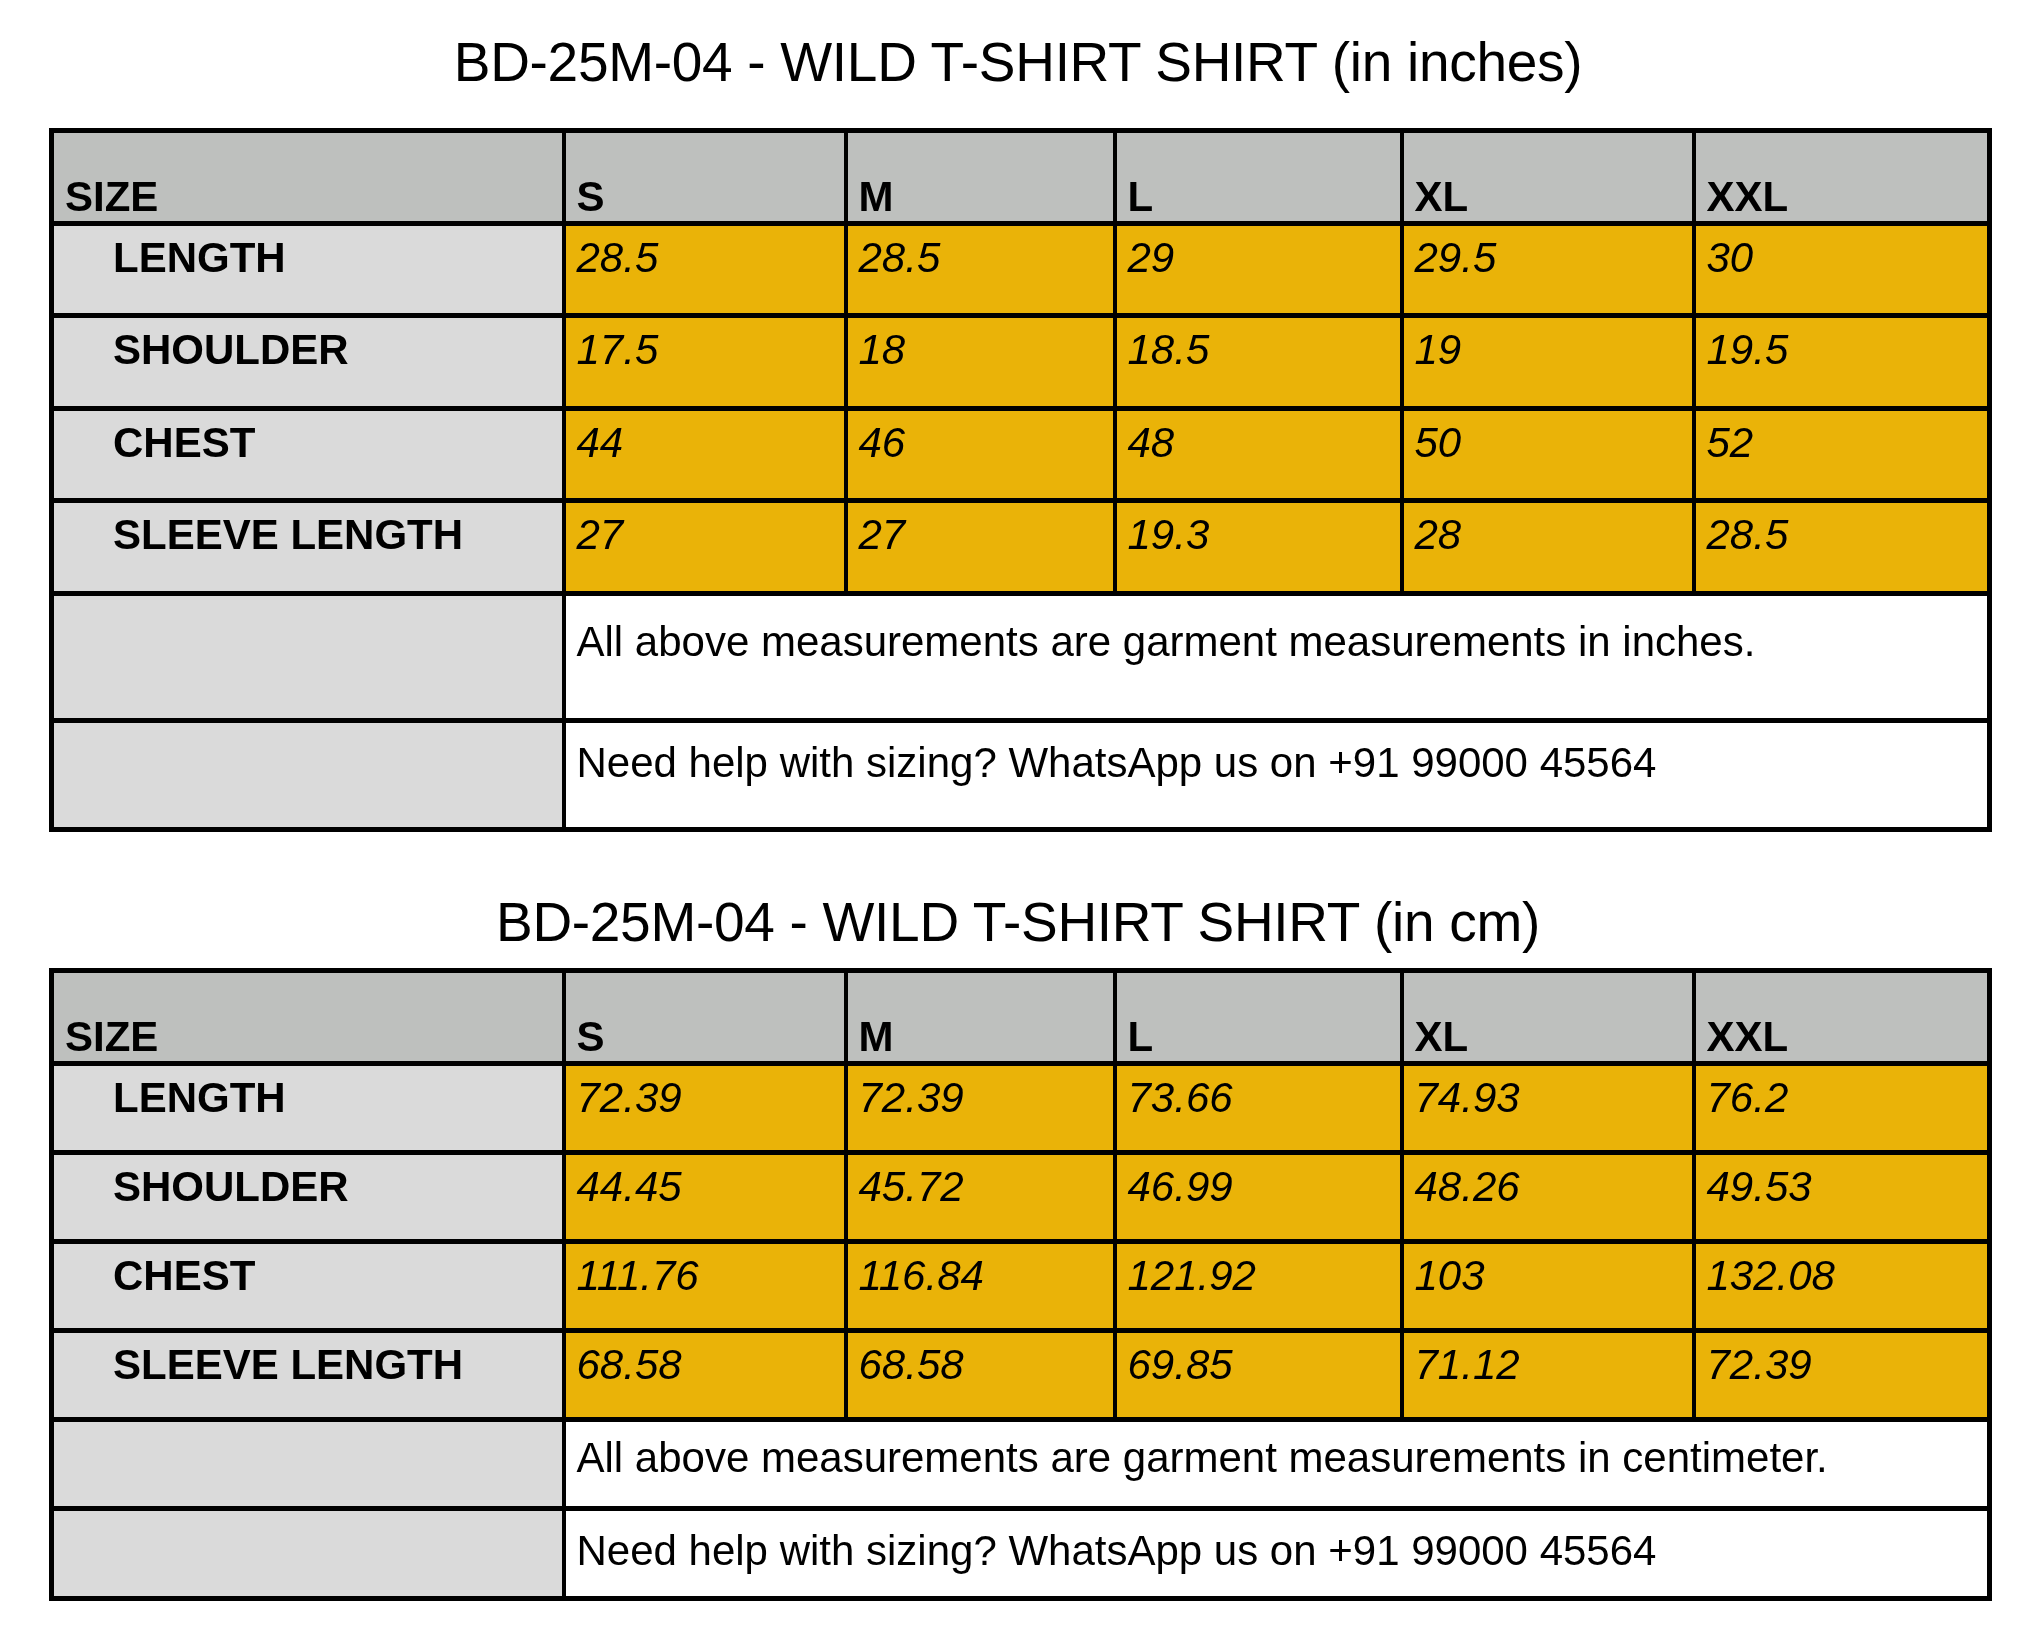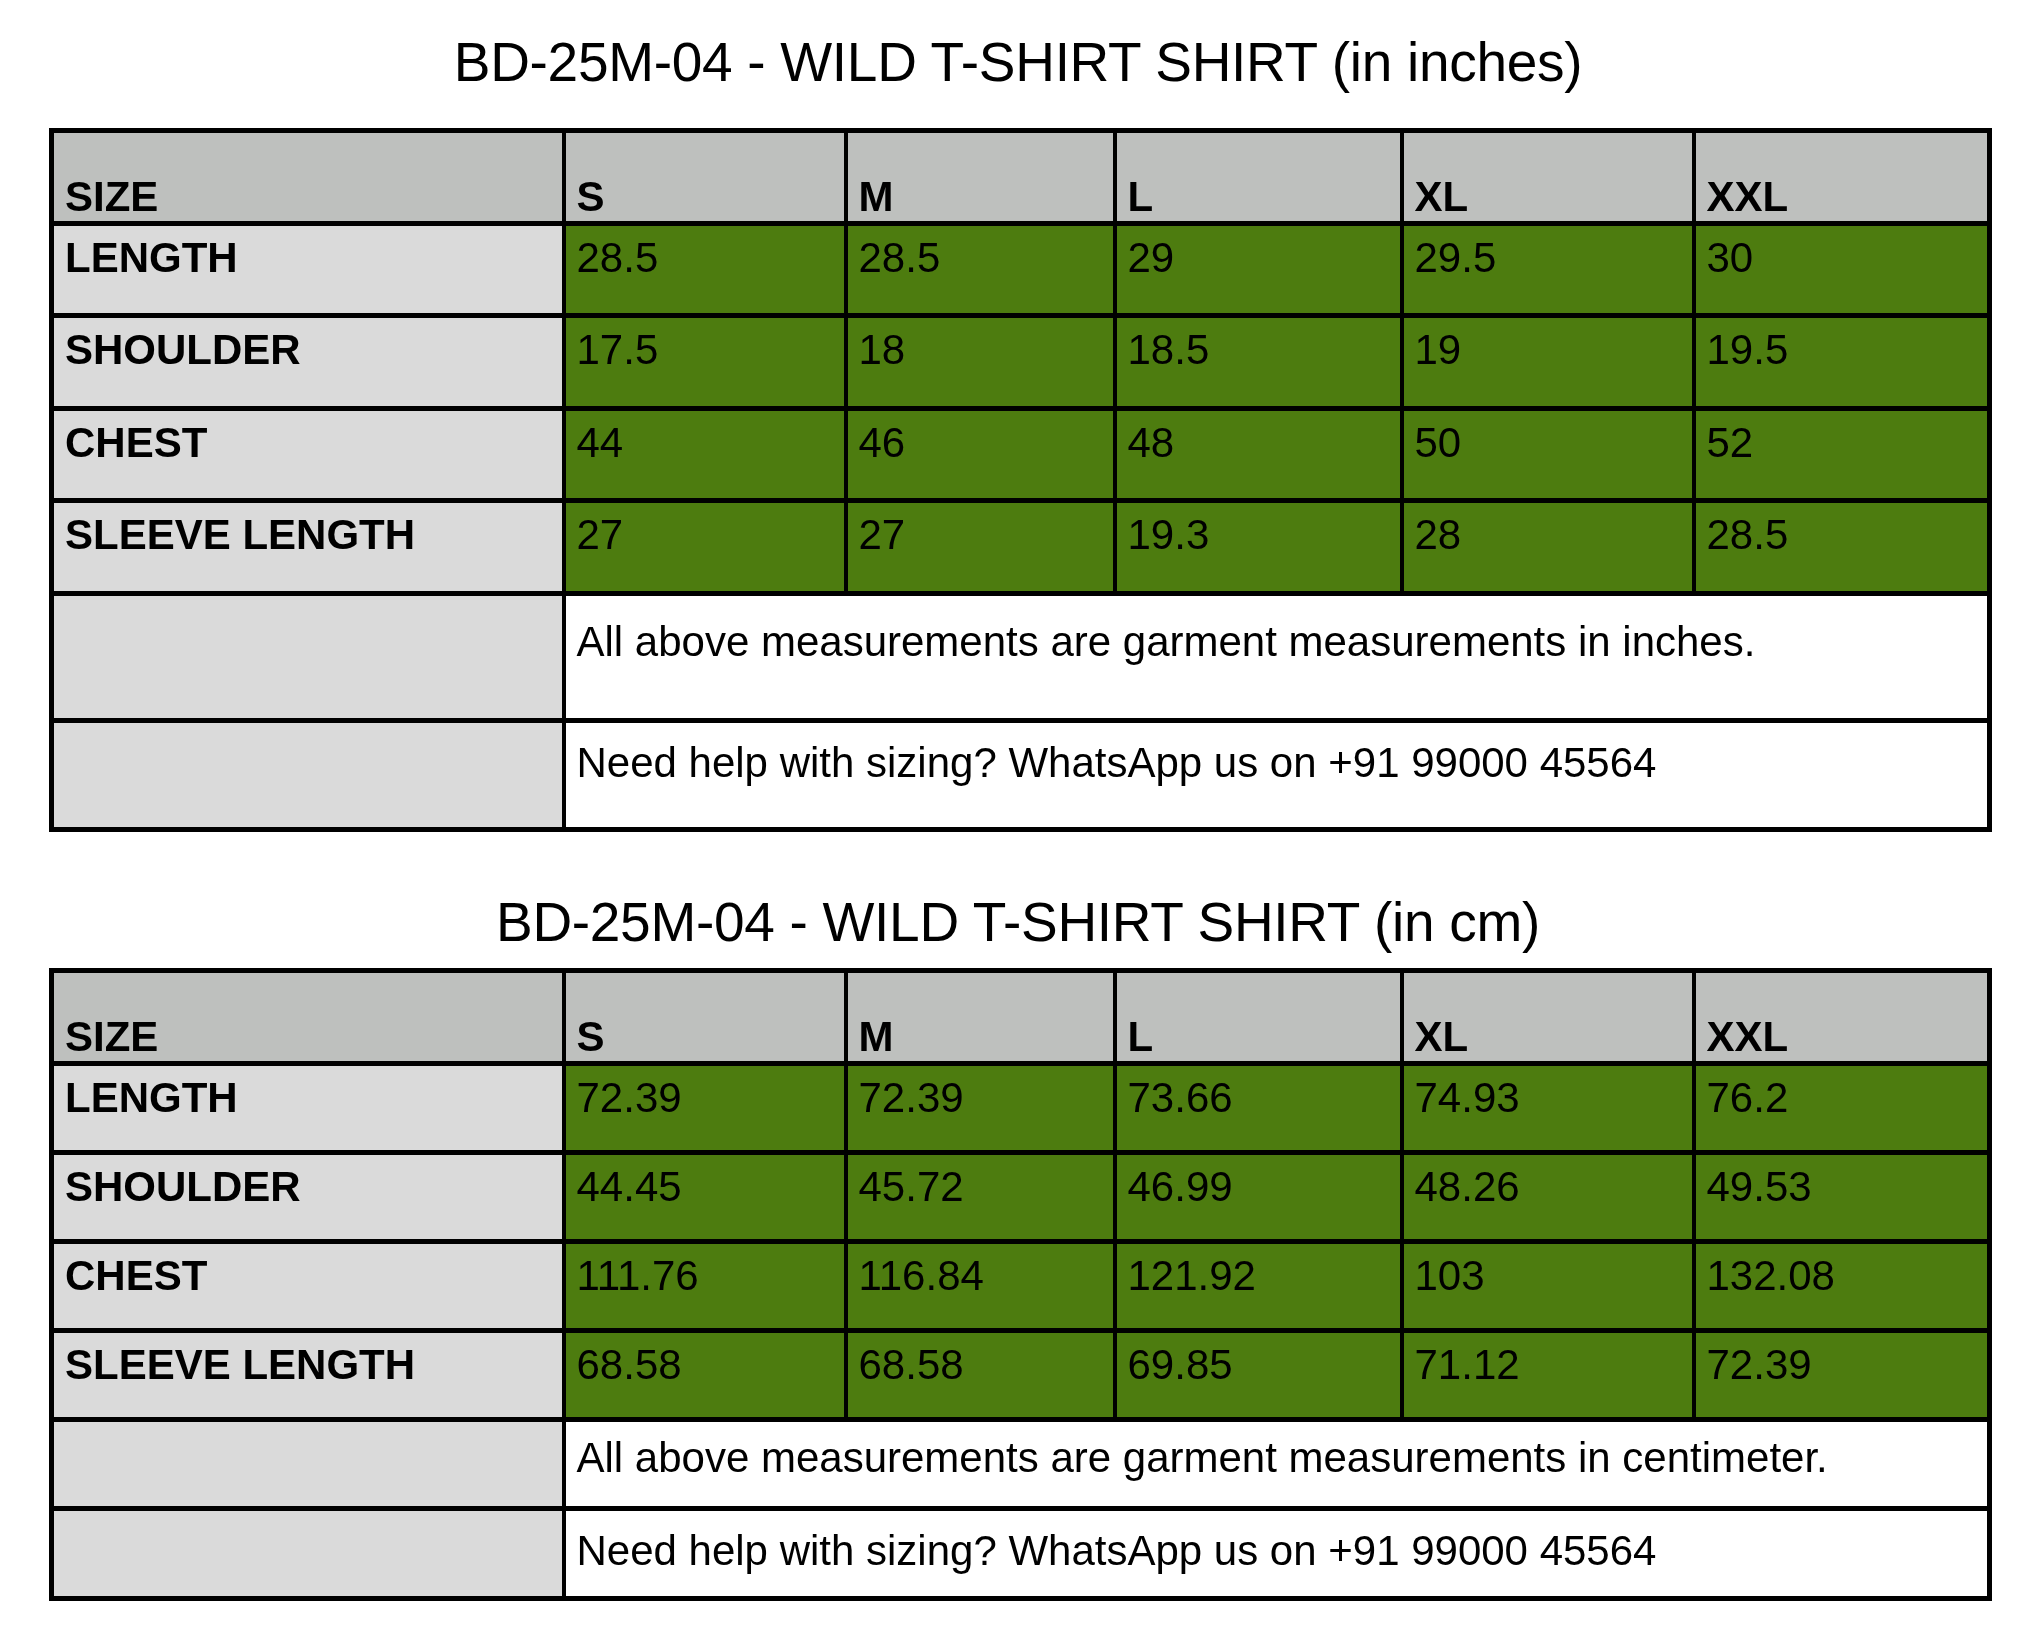--- a/index.html
+++ b/index.html
@@ -7,22 +7,22 @@
          font-family: "Liberation Sans", "DejaVu Sans", sans-serif; color: #000; }
   .title { position: absolute; left: 0; width: 2036px; text-align: center;
            font-size: 55px; line-height: 60px; font-weight: normal; letter-spacing: -0.3px; }
   .tbl { position: absolute; left: 49px; width: 1938px; border-collapse: collapse;
          table-layout: fixed; border: 5px solid #000; box-sizing: border-box; }
   .tbl td { border: 4px solid #000; padding: 0; vertical-align: top; box-sizing: border-box; }
   .tbl td .txt { display: block; padding: 8px 0 0 11px; font-size: 42px; line-height: 48px; white-space: nowrap; }
   .tbl .hdr td { background: #bec0be; }
   .tbl .hdr td .txt { font-weight: bold; margin-top: 32px; }
   .tbl .lbl { background: #dadada; }
-  .tbl .lbl .txt { font-weight: bold; }
-  .tbl .val { background: #4d7c0f; }
+  .tbl .lbl .txt { font-weight: bold; margin-left: 48px; }
+  .tbl .val { background: #eab308; font-style: italic; }
   .tbl .note { background: #ffffff; }
   .tbl .note .txt { padding-top: 22px; }
   .tbl .hdr td { border-bottom-width: 5px; }
   .tbl tr.r td { border-bottom-width: 5px; }
 </style>
 </head>
 <body>
 
 <div class="title" style="top:32px;">BD-25M-04 - WILD T-SHIRT SHIRT (in inches)</div>
 

